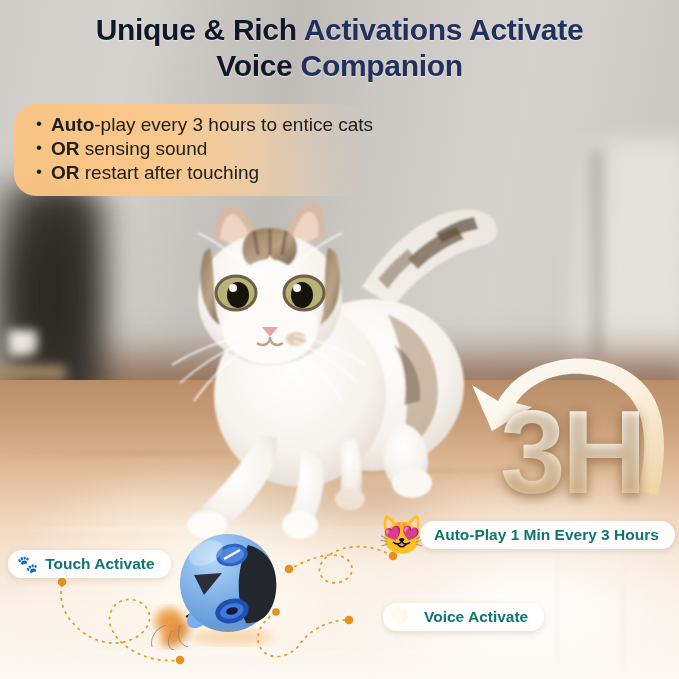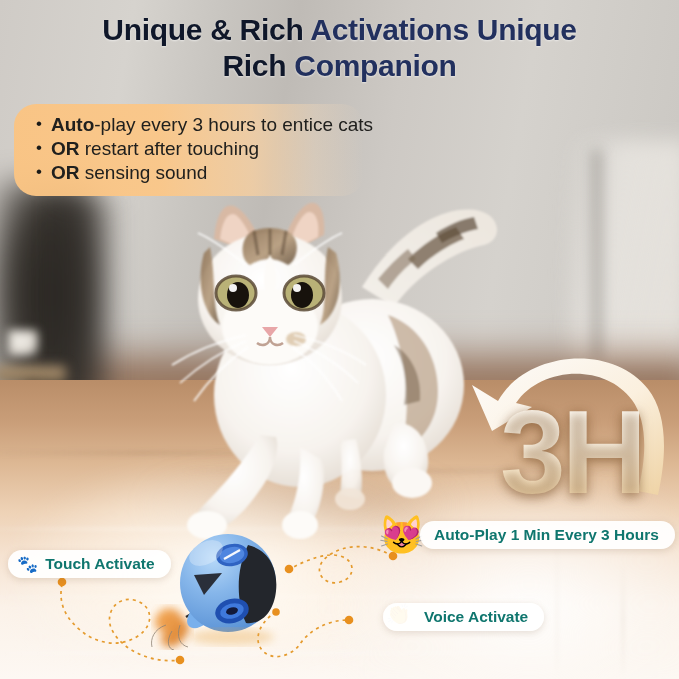--- a/index.html
+++ b/index.html
@@ -405,32 +405,32 @@
         <ellipse cx="82" cy="86" rx="6" ry="3.6" fill="#12193a" transform="rotate(-14 82 86)"></ellipse>
 
         <ellipse cx="56" cy="28" rx="18" ry="11" fill="#ffffff" opacity="0.28" transform="rotate(-28 56 28)"></ellipse>
       </g>
       <ellipse cx="82" cy="112" rx="42" ry="8" fill="#e8a544" opacity="0.35" filter="url(#soft4)"></ellipse>
     </svg>
   </div>
 
   <div class="headline">
     <div>
-      <span class="hl-orange">Unique &amp; Rich </span><span class="hl-navy">Activations Unique</span>
+      <span class="hl-orange">Unique &amp; Rich </span><span class="hl-navy">Activations Activate</span>
     </div>
     <div>
-      <span class="hl-orange">Rich </span><span class="hl-navy">Companion</span>
+      <span class="hl-orange">Voice </span><span class="hl-navy">Companion</span>
     </div>
   </div>
 
   <div class="bullets">
     <ul>
       <li><b>Auto</b><span>-play every 3 hours to  entice cats</span></li>
+      <li><b>OR</b><span> sensing sound</span></li>
       <li><b>OR</b><span> restart after touching</span></li>
-      <li><b>OR</b><span> sensing sound</span></li>
     </ul>
   </div>
 
   <div class="pill" id="pill-touch">
     <span class="emo">🐾</span>
     <span>Touch Activate</span>
   </div>
 
   <div class="float-emoji" id="emoji-catface">😻</div>
   <div class="pill" id="pill-auto">

